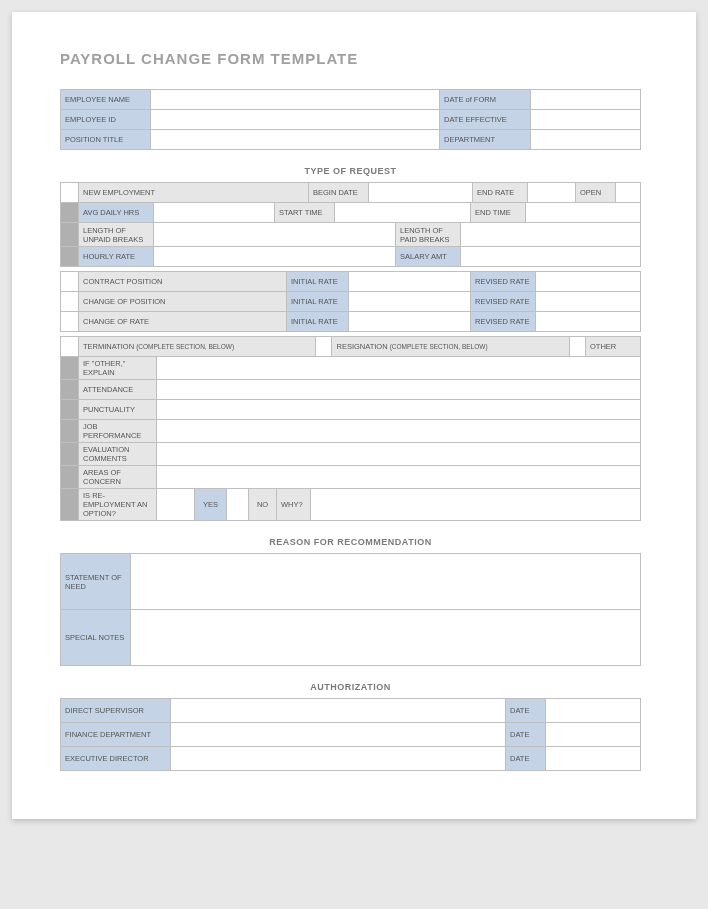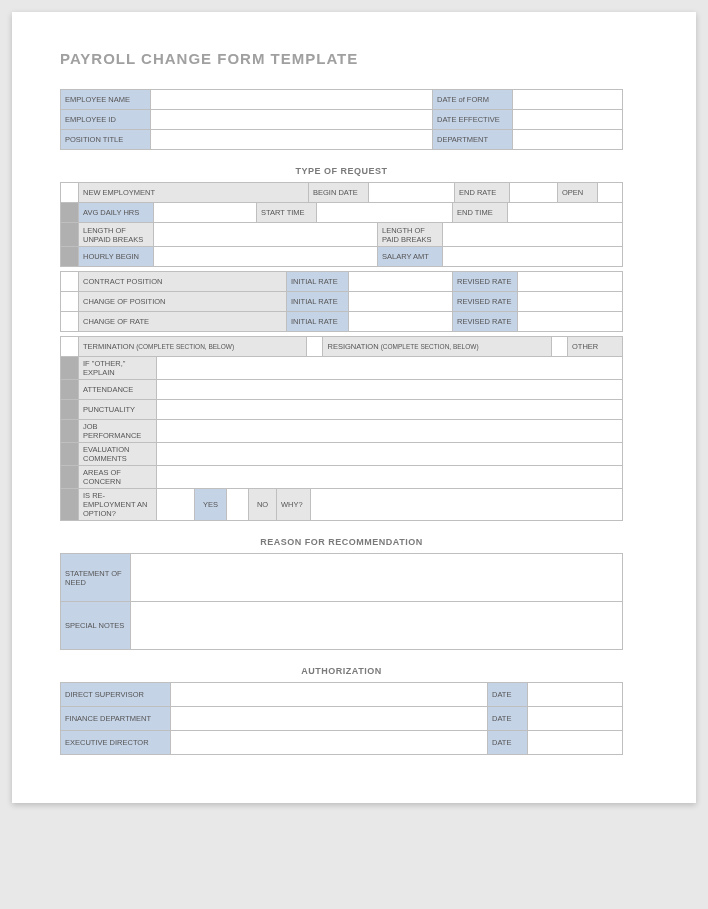--- a/index.html
+++ b/index.html
@@ -8,21 +8,21 @@
     font-family: Arial, Helvetica, sans-serif;
     font-size: 8px;
     display: flex;
     justify-content: center;
     padding: 12px;
   }
   .page {
     width: 684px;
     background: #ffffff;
     box-shadow: 0 2px 6px rgba(0,0,0,0.2);
-    padding: 38px 73px 48px 48px;
+    padding: 38px 55px 48px 48px;
   }
   .title {
     font-size: 15px;
     font-weight: bold;
     letter-spacing: 1px;
     color: #a0a0a0;
     margin-bottom: 22px;
   }
   .section-heading {
     text-align: center;
@@ -34,40 +34,40 @@
   }
   table { border-collapse: collapse; width: 100%; }
   td {
     border: 1px solid #bfbfbf;
     height: 20px;
     padding: 2px 4px;
     vertical-align: middle;
     font-size: 7.5px;
     color: #555;
   }
-  td.tall { height: 48px; }
+  td.tall { height: 56px; }
   td.label-blue { background: #c5d3e6; font-weight: normal; }
   td.label-grey { background: #e6e6e6; }
   td.dark-grey { background: #b0b0b0; }
   td.white { background: #ffffff; }
   .small { font-size: 6.5px; }
 </style>
 </head>
 <body>
 
 <div class="page">
 
   <div class="title">PAYROLL CHANGE FORM TEMPLATE</div>
 
   <table>
     <tbody>
         <tr>
       <td class="label-blue" style="width:90px">EMPLOYEE NAME</td>
       <td class="white"></td>
-      <td class="label-blue" style="width:80px">DATE of FORM</td>
+      <td class="label-blue" style="width:91px">DATE of FORM</td>
       <td class="white" style="width:110px"></td>
     </tr>
     <tr>
       <td class="label-blue">EMPLOYEE ID</td>
       <td class="white"></td>
       <td class="label-blue">DATE EFFECTIVE</td>
       <td class="white"></td>
     </tr>
     <tr>
       <td class="label-blue">POSITION TITLE</td>
@@ -115,21 +115,21 @@
       <td class="white"></td>
       <td class="label-grey" style="width:65px">LENGTH OF PAID BREAKS</td>
       <td class="white" style="width:180px"></td>
     </tr>
   </tbody>
     </table>
   <table style="margin-top:-1px">
     <tbody>
         <tr>
       <td class="dark-grey" style="width:18px"></td>
-      <td class="label-blue" style="width:75px">HOURLY BEGIN</td>
+      <td class="label-blue" style="width:75px">HOURLY RATE</td>
       <td class="white"></td>
       <td class="label-blue" style="width:65px">SALARY AMT</td>
       <td class="white" style="width:180px"></td>
     </tr>
   </tbody>
     </table>
 
   <table style="margin-top:4px">
     <tbody>
         <tr>

